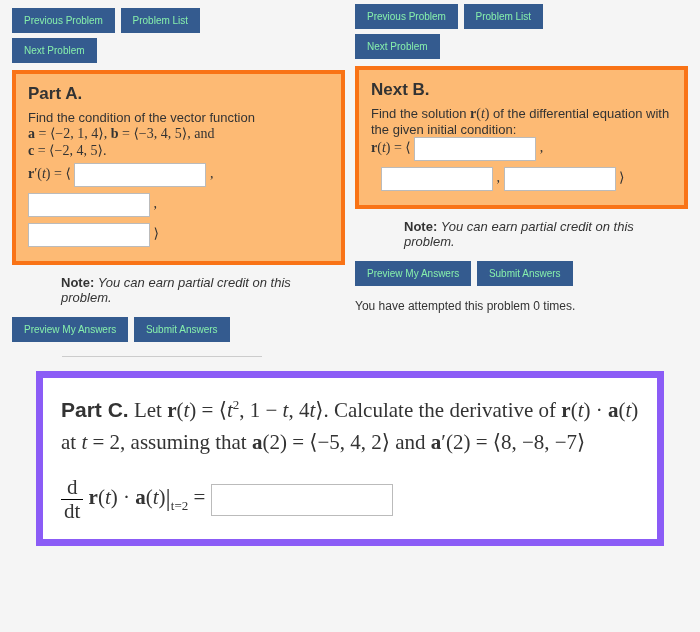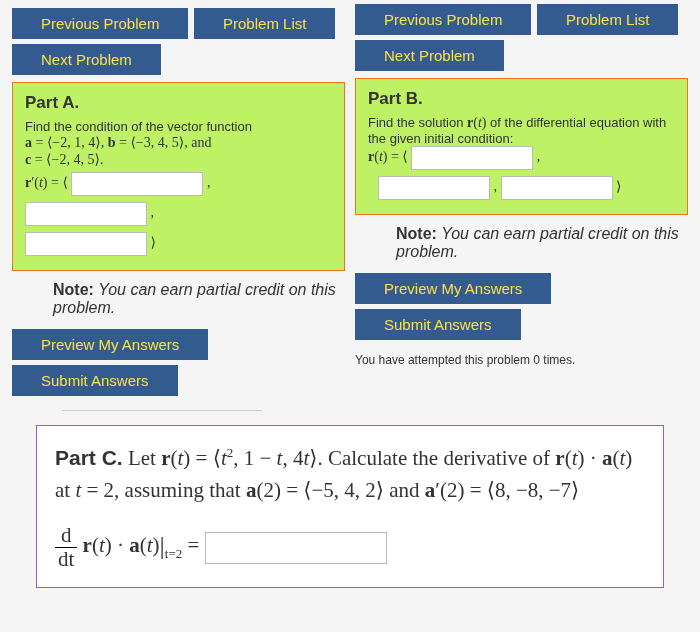--- a/index.html
+++ b/index.html
@@ -17,31 +17,31 @@
     display: flex;
     gap: 10px;
     padding: 6px 12px 0 12px;
   }
   .col {
     flex: 1;
     min-width: 0;
   }
   .btn {
     background: #345b8f;
-    color: #fde047;
-    padding: 7px 29px;
-    font-size: 15px;
+    color: #86efac;
+    padding: 7px 12px;
+    font-size: 10px;
     display: inline-block;
     margin: 2px 2px 3px 0;
     cursor: pointer;
     border: none;
   }
   .panel {
-    background: #bef264;
-    border: 1px solid #f97316;
+    background: #fdba74;
+    border: 4px solid #f97316;
     padding: 10px 12px 14px 12px;
     margin-top: 4px;
   }
   .part-title {
     font-weight: 900;
     font-size: 17px;
     font-family: Arial Black, Arial, sans-serif;
     margin-bottom: 6px;
   }
   .math {
@@ -50,34 +50,34 @@
   }
   .input-box {
     border: 1px solid #bbb;
     background: #fff;
     height: 22px;
     width: 120px;
     display: inline-block;
     vertical-align: middle;
   }
   .note {
-    font-size: 16px;
-    margin: 10px 8px;
+    font-size: 13px;
+    margin: 10px 16px;
     padding-left: 33px;
   }
   .note b { font-weight: bold; }
   .note i { font-style: italic; }
   .attempt {
     font-size: 12px;
     margin-top: 10px;
   }
   .part-c-wrap {
     margin: 14px 36px 0 36px;
     background: #fff;
-    border: 1px solid #8b5cf6;
+    border: 7px solid #8b5cf6;
     padding: 16px 18px;
   }
   .part-c-text {
     font-family: 'Times New Roman', serif;
     font-size: 21px;
     line-height: 1.5;
   }
   .part-c-title {
     font-weight: 900;
     font-family: Arial Black, Arial, sans-serif;
@@ -152,21 +152,21 @@
   </div>
 
   <div class="col">
     <div style="margin-top:-4px;">
       <div class="btn">Previous Problem</div>
       <div class="btn">Problem List</div><br>
       <div class="btn">Next Problem</div>
     </div>
 
     <div class="panel">
-      <div class="part-title">Part B.</div>
+      <div class="part-title">Next B.</div>
       <div>
         Find the solution <span class="math"><b>r</b>(<i>t</i>)</span> of the differential equation with the given initial condition:
       </div>
       <div class="math">
         <b>r</b>(<i>t</i>) = ⟨ 
         <span class="input-box" style="width:120px;"></span>
         <span>,</span>
       </div>
       <div class="math" style="margin-top:6px; margin-left:10px;">
         <span class="input-box" style="width:110px;"></span>

